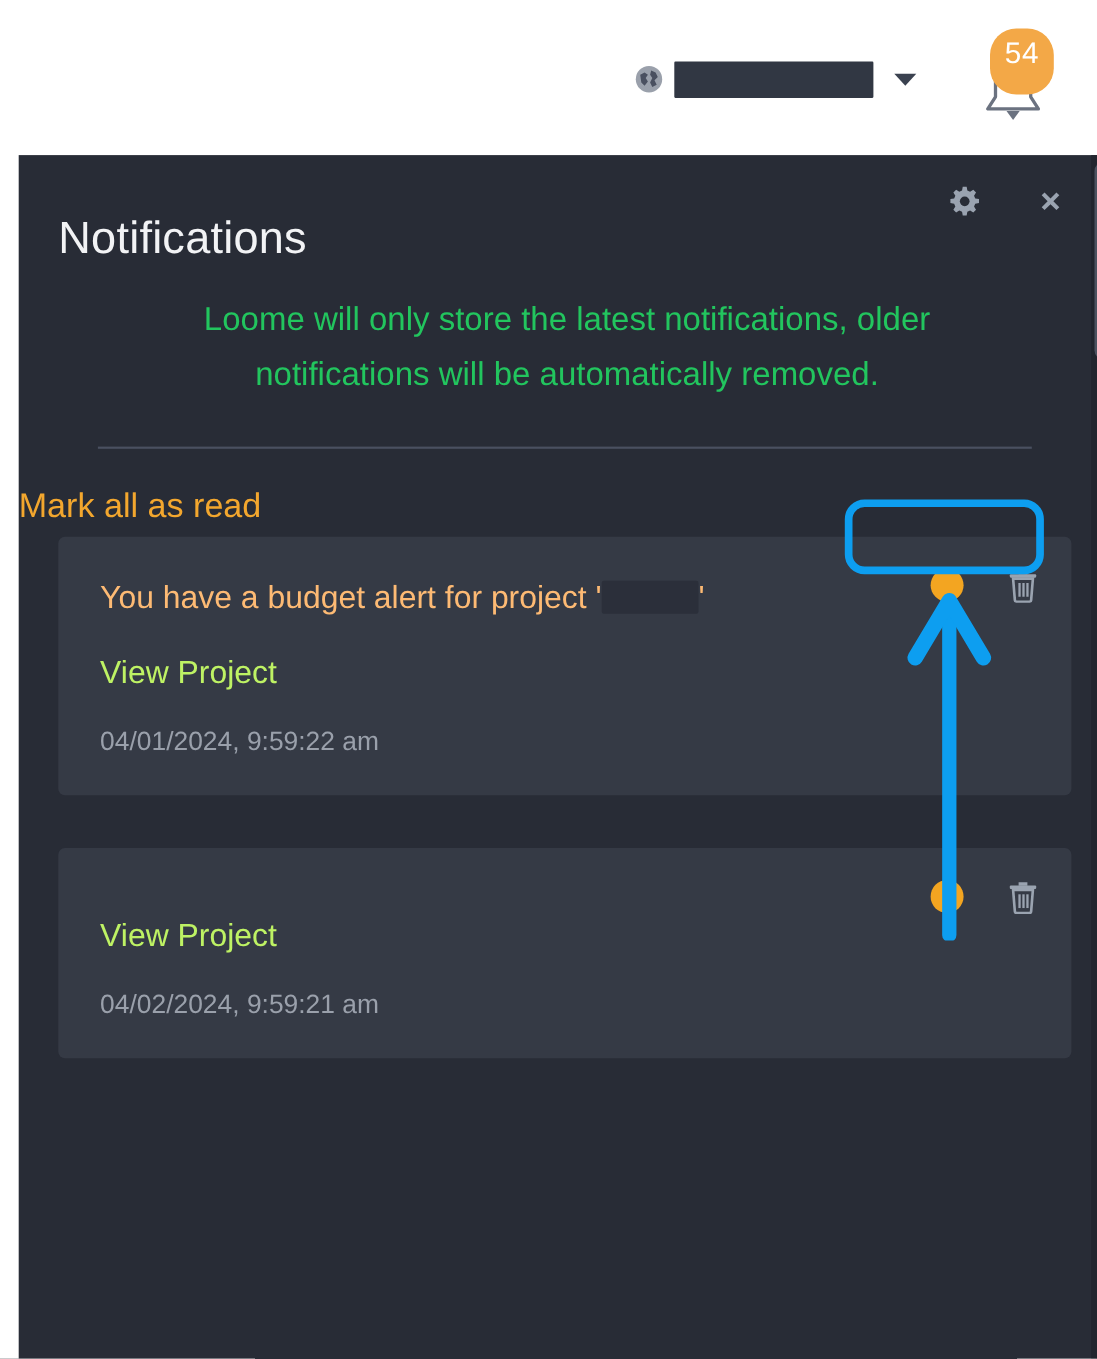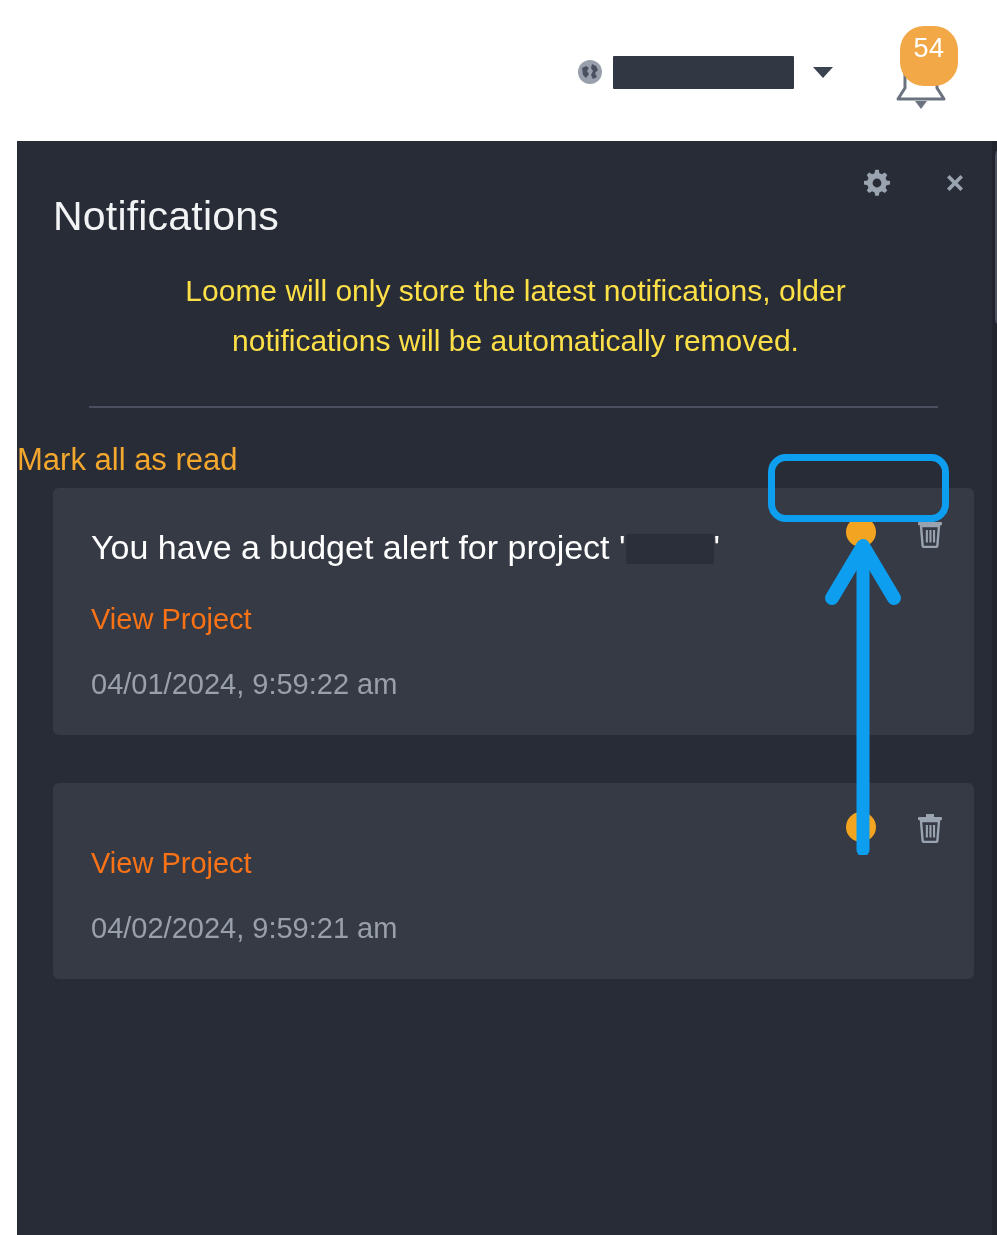--- a/index.html
+++ b/index.html
@@ -105,21 +105,21 @@
     gap: 48px;
   }
   .icon-btn {
     width: 30px; height: 30px;
     display: flex; align-items: center; justify-content: center;
     cursor: pointer;
   }
   .warning-text {
     margin: 26px 56px 0 56px;
     text-align: center;
-    color: #fde047;
+    color: #22c55e;
     font-size: 30px;
     line-height: 1.66;
     font-weight: 400;
   }
   .divider {
     margin: 40px 40px 0 36px;
     height: 2px;
     background: #4a5060;
   }
   .action-row {
@@ -157,46 +157,46 @@
   
   .cards { margin: 0 40px 0 36px; }
   .card {
     position: relative;
     background: #353a45;
     border-radius: 6px;
     padding: 34px 36px 34px 38px;
     margin-bottom: 48px;
   }
   .card-message {
-    color: #ffffff;
-    font-size: 34px;
+    color: #fdba74;
+    font-size: 29px;
     line-height: 1.52;
     max-width: 700px;
     font-weight: 400;
   }
   .redaction {
     display: inline-block;
     vertical-align: -5px;
     height: 30px;
     background: #2b2f3a;
     border-radius: 2px;
   }
   .r-short { width: 88px; }
   .r-med   { width: 112px; }
   .r-long  { width: 204px; }
   .card-link {
     margin-top: 30px;
-    color: #f97316;
+    color: #bef264;
     font-size: 29px;
     cursor: pointer;
   }
   .card-time {
     margin-top: 32px;
     color: #9aa0ab;
-    font-size: 29px;
+    font-size: 24px;
   }
   .card-controls {
     position: absolute;
     top: 28px;
     right: 30px;
     display: flex;
     align-items: center;
     gap: 40px;
   }
   .unread-dot {

